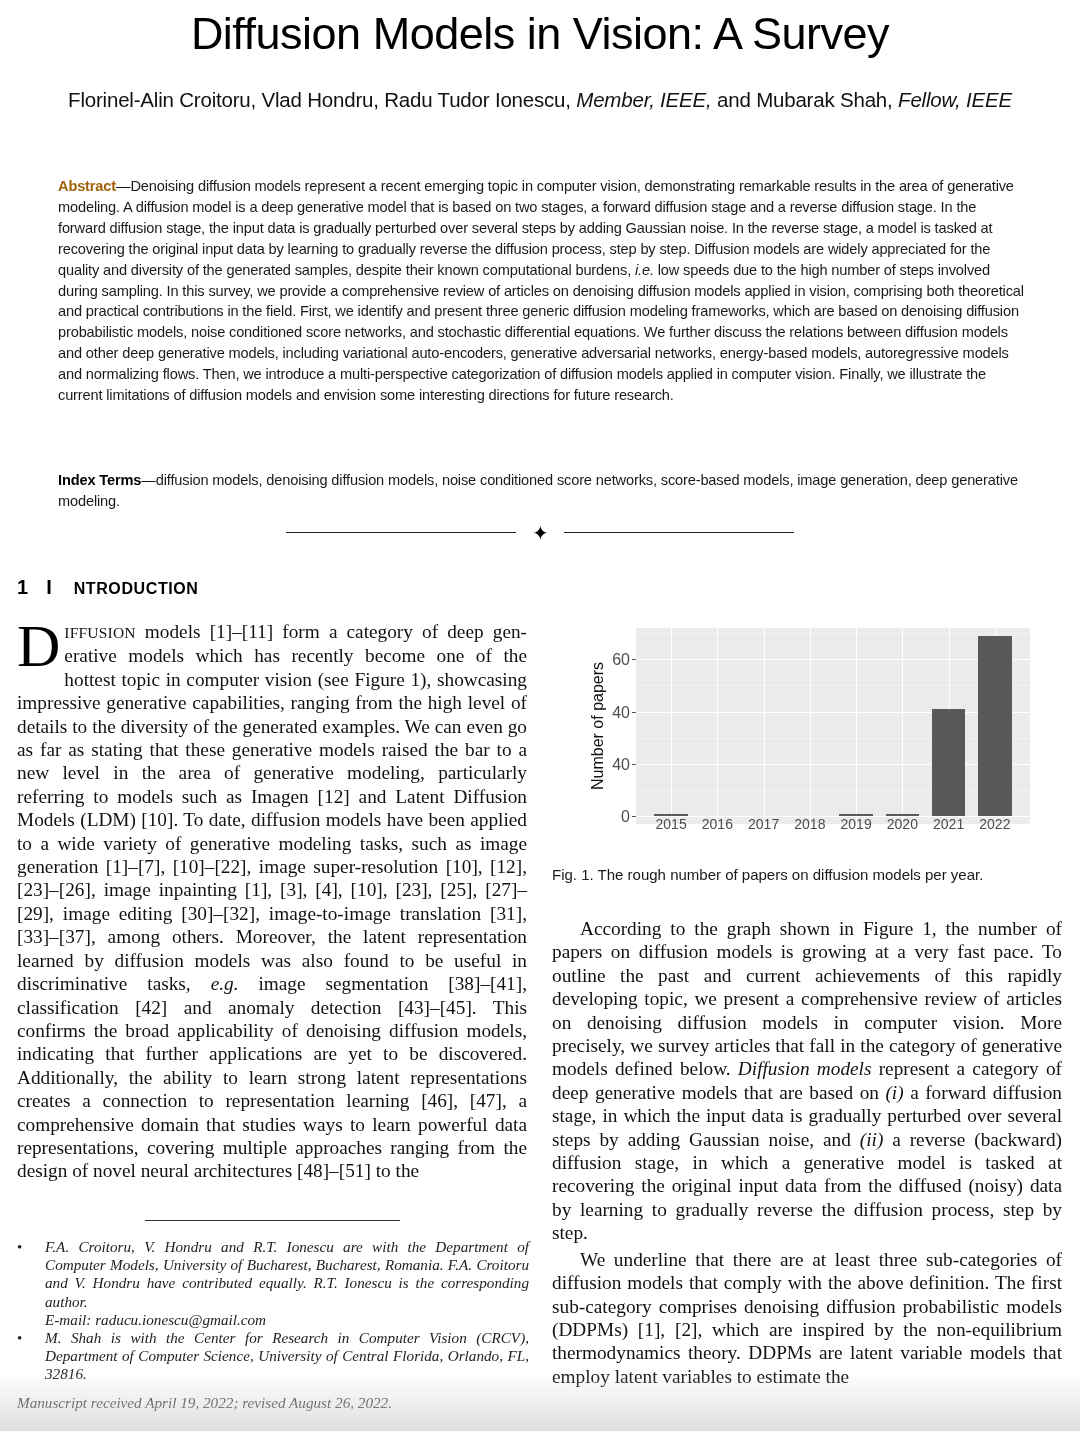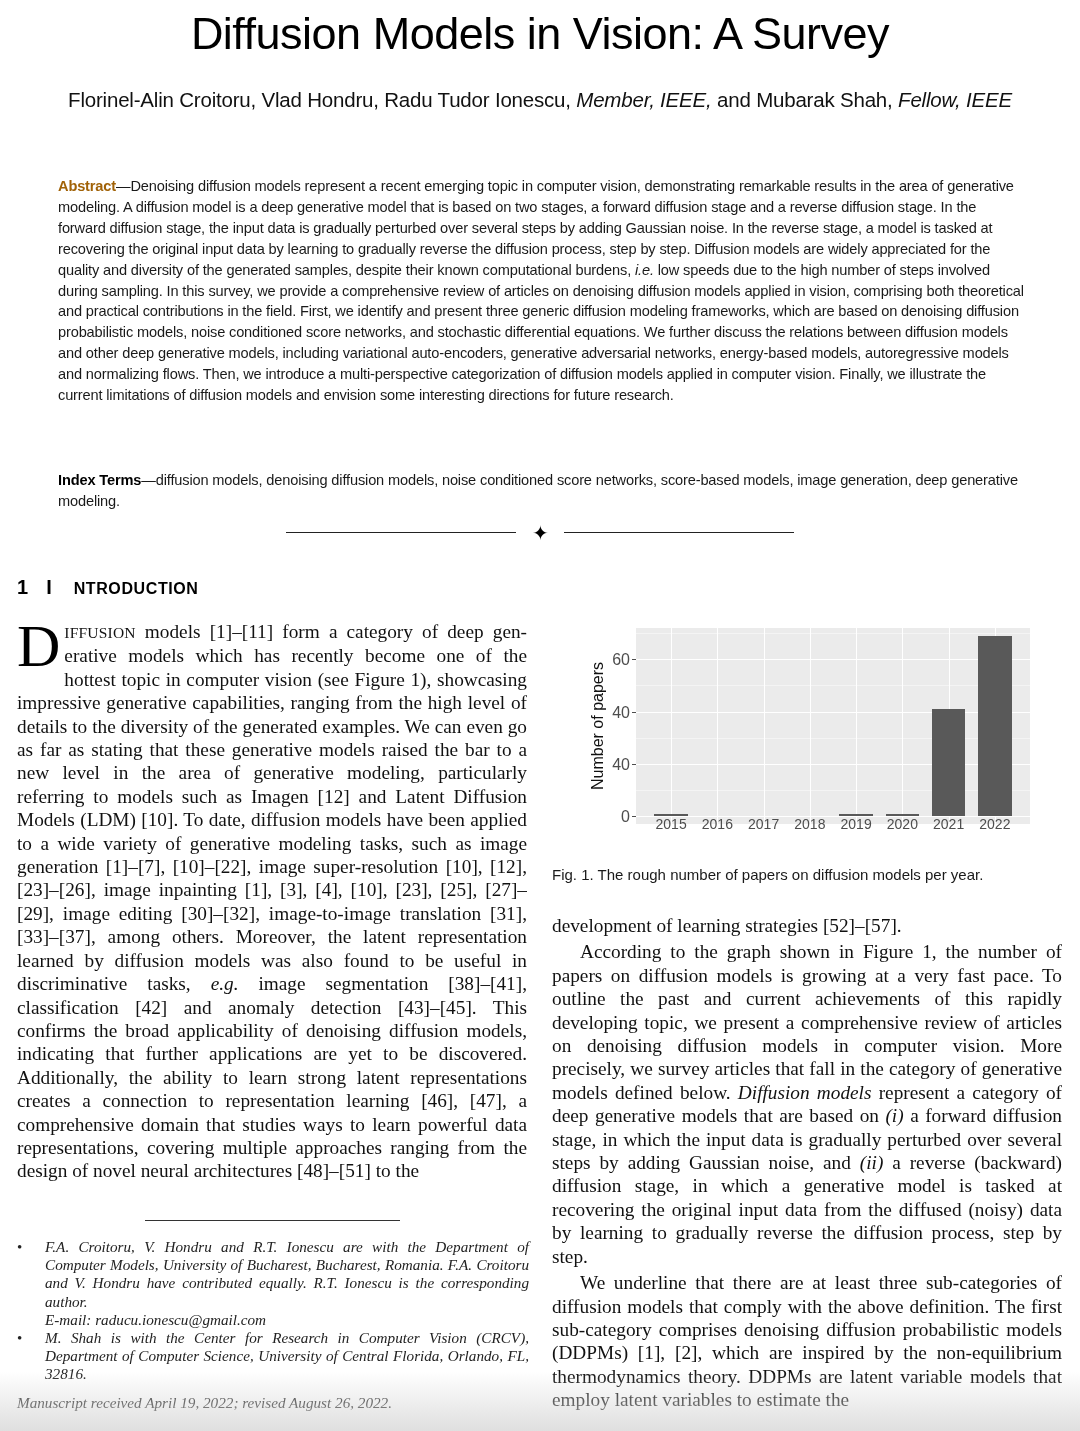--- a/index.html
+++ b/index.html
@@ -178,18 +178,17 @@
       <div class="xtick" style="left: 198.875px;">2018</div>
       <div class="xtick" style="left: 245.125px;">2019</div>
       <div class="xtick" style="left: 291.375px;">2020</div>
       <div class="xtick" style="left: 337.625px;">2021</div>
       <div class="xtick" style="left: 383.875px;">2022</div>
     </div>
 </div>
 <div class="caption">Fig. 1. The rough number of papers on diffusion models per year.</div>
 
 <div class="col right">
-  <p>development of learning strategies [52]–[57].</p>
   <p class="indent"><span>According to the graph shown in Figure 1, the number of papers on diffusion models is growing at a very fast pace. To outline the past and current achievements of this rapidly developing topic, we present a comprehensive review of articles on denoising diffusion models in computer vision. More precisely, we survey articles that fall in the category of generative models defined below. </span><i>Diffusion models</i><span> represent a category of deep generative models that are based on </span><i>(i)</i><span> a forward diffusion stage, in which the input data is gradually perturbed over several steps by adding Gaussian noise, and </span><i>(ii)</i><span> a reverse (backward) diffusion stage, in which a generative model is tasked at recovering the original input data from the diffused (noisy) data by learning to gradually reverse the diffusion process, step by step.</span></p>
   <p class="indent">We underline that there are at least three sub-categories of diffusion models that comply with the above definition. The first sub-category comprises denoising diffusion proba­bilistic models (DDPMs) [1], [2], which are inspired by the non-equilibrium thermodynamics theory. DDPMs are latent variable models that employ latent variables to estimate the</p>
 </div>
 
 <div class="bottom-shade"></div>
 
 </body></html>

